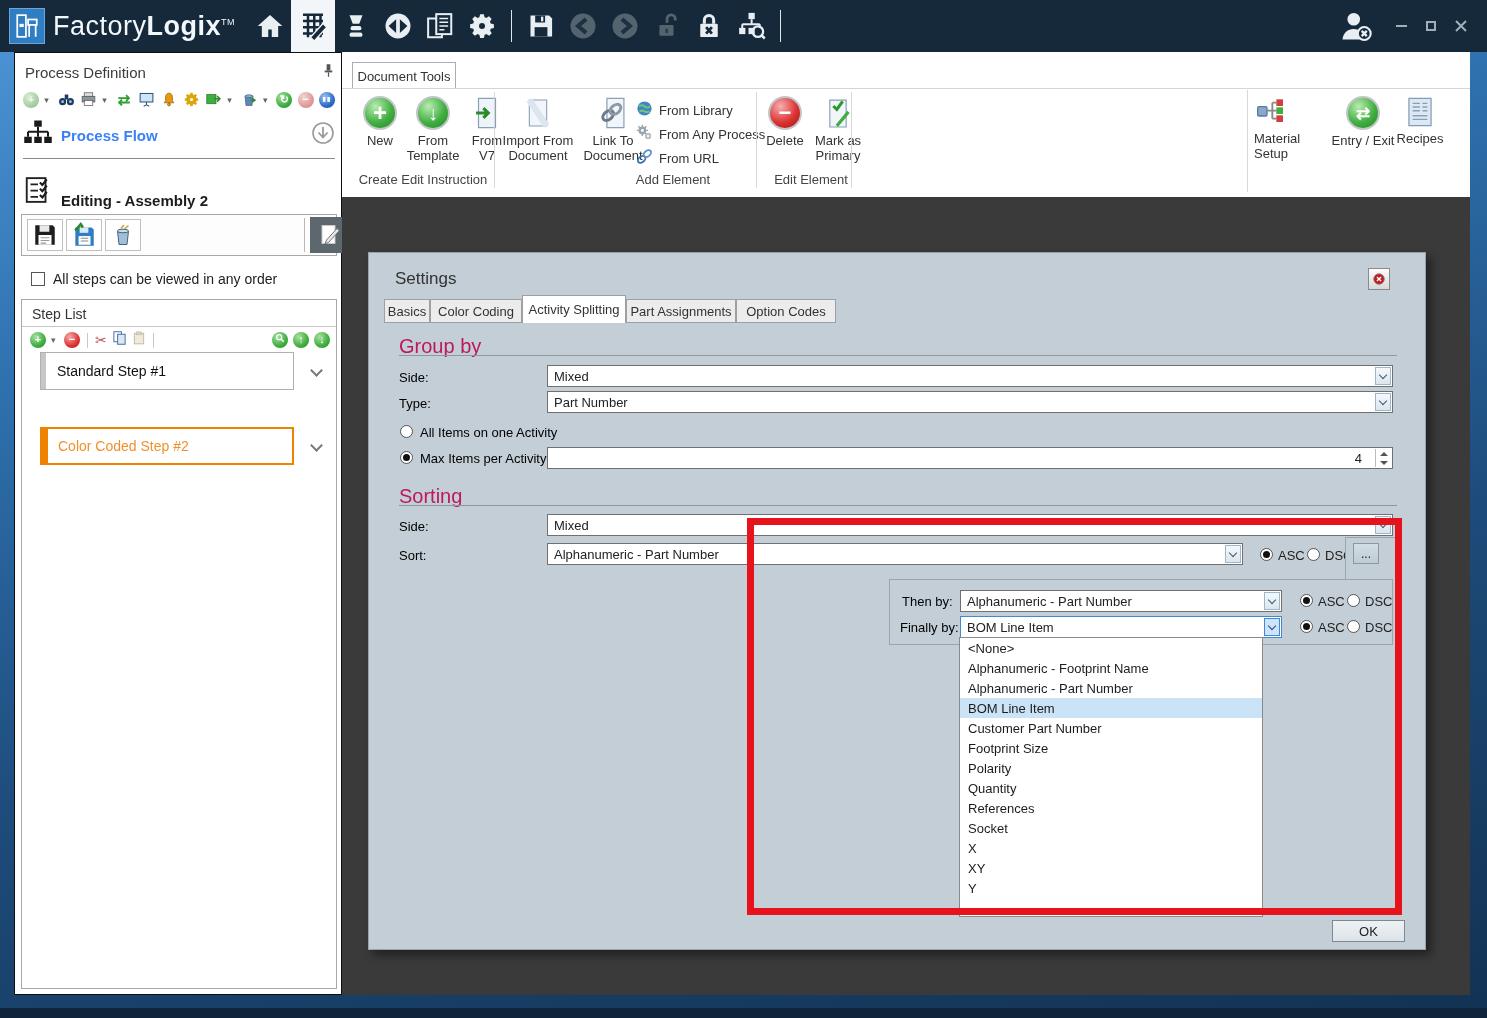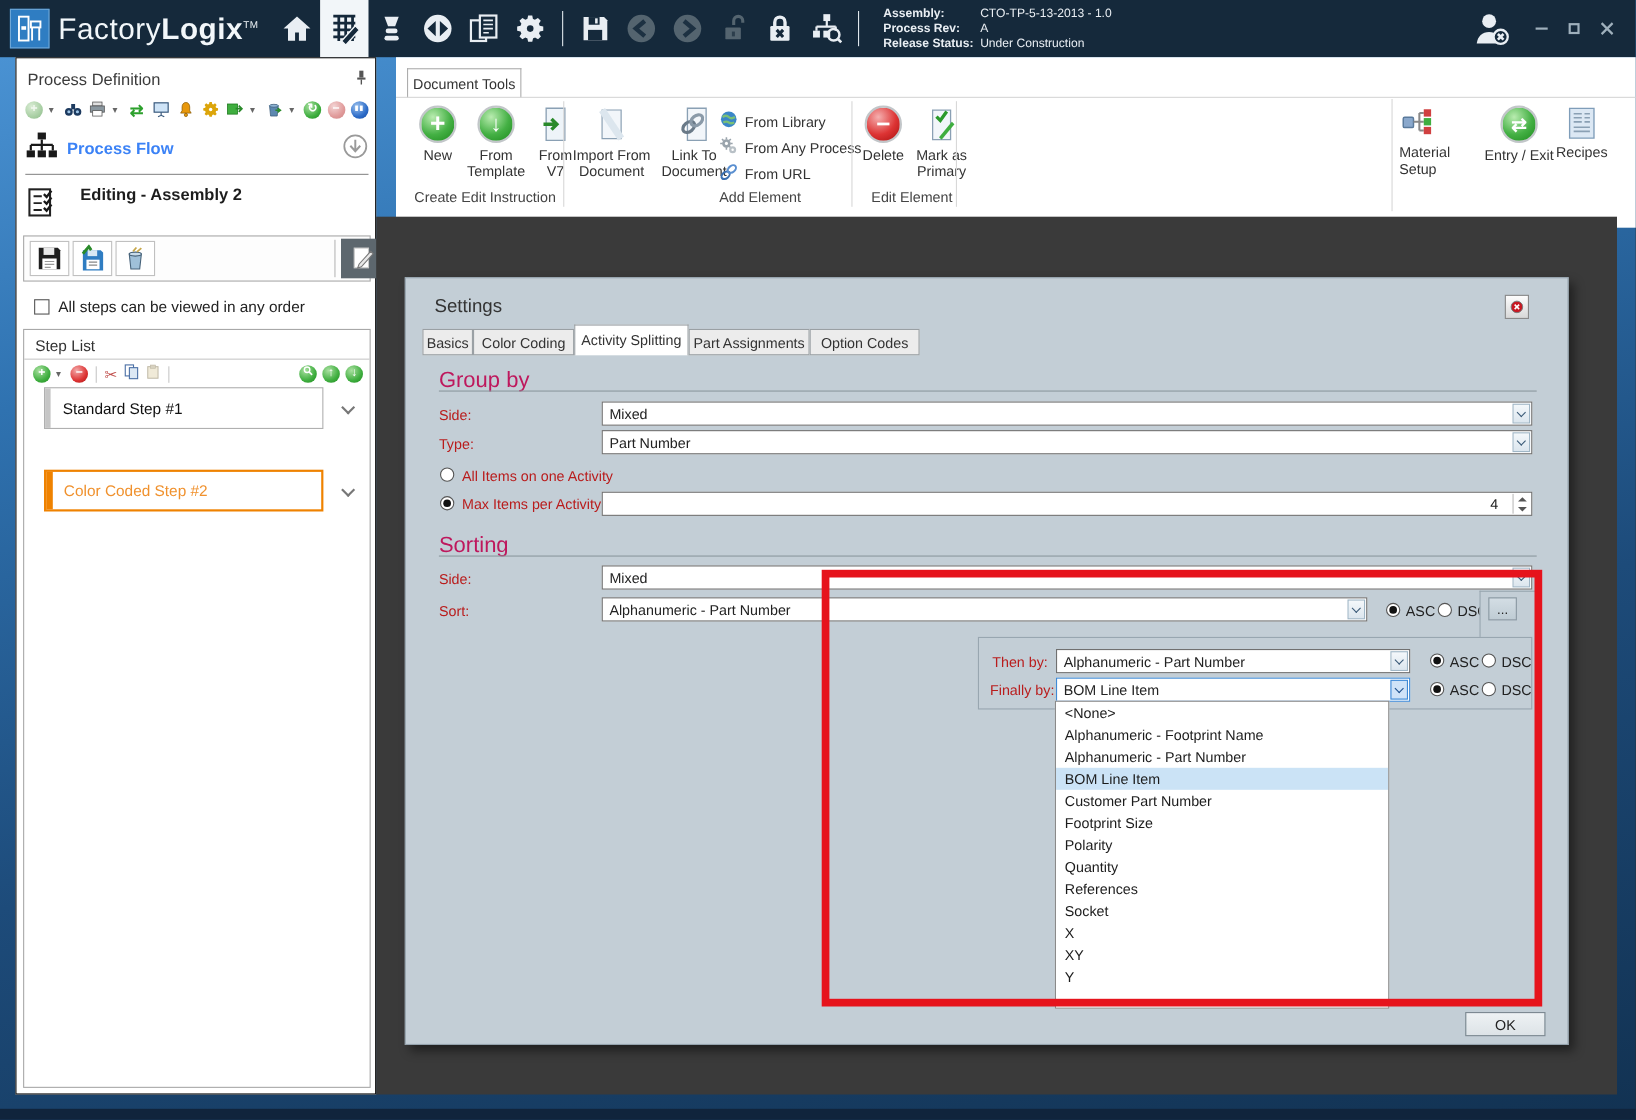--- a/index.html
+++ b/index.html
@@ -29,60 +29,60 @@
   .caret{color:#666;font-size:9px;width:8px}
   .mini-circ{width:16px;height:16px;border-radius:50%;color:#fff;font-size:11px;line-height:15px;text-align:center;font-weight:bold}
   .mc-green{background:radial-gradient(circle at 35% 30%,#a9e0a0,#3fae3f 60%,#1e8a1e)}
   .mc-green-dis{background:radial-gradient(circle at 35% 30%,#d9ecd4,#a9cfa4 60%,#8db98a);color:#f2f8f0}
   .mc-red{background:radial-gradient(circle at 35% 30%,#f3a9a9,#d33 60%,#a81414)}
   .mc-red-dis{background:radial-gradient(circle at 35% 30%,#f3d4d4,#e09a9a 60%,#cc8484)}
   .mc-blue{background:radial-gradient(circle at 35% 30%,#9cc2ee,#2d6cc8 60%,#1648a0)}
   #pf-row{left:8px;top:62px;width:312px;height:40px;display:flex;align-items:center;gap:8px}
   #pf-row .txt{font-size:15px;font-weight:bold;color:#3b82f6}
   #pf-hr{left:8px;top:105px;width:312px;height:1px;background:#8a8a8a}
-  #ed-row{left:8px;top:116px;width:312px;height:40px;display:flex;align-items:flex-start;gap:20px}
+  #ed-row{left:8px;top:116px;width:312px;height:40px;display:flex;align-items:flex-end;gap:8px}
   #ed-row .txt{font-size:15px;font-weight:bold;color:#1c1c1c}
   #sb-toolbox{left:6px;top:161px;width:316px;height:42px;border:1px solid #a8a8a8;background:#fdfdfd}
   .tbx-btn{position:absolute;top:4px;width:36px;height:32px;border:1px solid #c0c0c0;background:#fff;display:flex;align-items:center;justify-content:center}
   #tbx-sep{position:absolute;left:282px;top:3px;width:1px;height:34px;background:#b8b8b8}
   #tbx-edit{position:absolute;left:288px;top:2px;width:40px;height:36px;background:#5d6official;background:#5d676e;display:flex;align-items:center;justify-content:center}
   #sb-check{left:16px;top:218px;display:flex;align-items:center;gap:8px;font-size:14px;color:#222}
   .checkbox{width:14px;height:14px;border:1px solid #555;background:#fff}
   #steplist{left:6px;top:246px;width:316px;height:690px;border:1px solid #a8a8a8;background:#fff}
   #sl-title{left:10px;top:6px;font-size:14px;color:#333}
   #sl-hr{left:0;top:26px;width:314px;height:1px;background:#c8c8c8}
   #sl-toolbar{left:8px;top:31px;width:300px;height:18px;display:flex;align-items:center;gap:5px}
   .sl-sep{width:1px;height:15px;background:#c8c8c8;margin:0 2px}
   .step{position:absolute;left:18px;width:254px;height:38px;background:#fff;display:flex;align-items:center}
   .step .acc{position:absolute;left:0;top:0;bottom:0;width:5px}
   .step .lab{margin-left:16px;font-size:14px}
   .step-chev{position:absolute;width:12px;height:8px}
   .chev{display:block;width:9px;height:9px;border-right:2px solid #777;border-bottom:2px solid #777;transform:rotate(45deg)}
   
-  #ribbon{left:360px;top:52px;width:1128px;height:155px;background:#fff;color:#333}
+  #ribbon{left:342px;top:52px;width:1128px;height:155px;background:#fff;color:#333}
   #doc-tab{left:10px;top:10px;width:104px;height:27px;border:1px solid #adadad;border-bottom:none;background:#fff;display:flex;align-items:center;justify-content:center;font-size:13px}
   #tabline{left:0;top:36px;width:1128px;height:1px;background:#d6d6d6}
   .rib-vsep{position:absolute;top:40px;width:1px;height:96px;background:#d8d8d8}
   .rb{position:absolute;text-align:center;font-size:13px;color:#333}
   .rb .ic{display:flex;align-items:center;justify-content:center;margin:0 auto 3px}
   .gloss{border-radius:50%;display:flex;align-items:center;justify-content:center;color:#fff;font-weight:bold;border:2px solid #c2c6c9}
   .g-green{background:radial-gradient(circle at 35% 28%,#b9ecb0,#44b044 55%,#1c8a1c)}
   .g-red{background:radial-gradient(circle at 35% 28%,#f5b0b0,#dd3434 55%,#a80f0f)}
   .rb-small{position:absolute;display:flex;align-items:center;gap:6px;font-size:13px;color:#333}
   .grp-label{position:absolute;top:120px;font-size:13px;color:#444;text-align:center}
   
   #maindark{left:342px;top:197px;width:1128px;height:798px;background:#3a3a3a}
   #dialog{left:368px;top:252px;width:1058px;height:698px;background:#c3ced6;border:1px solid #95a3ad;box-shadow:5px 5px 9px rgba(0,0,0,.45);color:#222}
   #dlg-title{left:26px;top:16px;font-size:17px;color:#333}
   #dlg-close{left:999px;top:15px;width:22px;height:22px;border:1px solid #8a8a8a;background:linear-gradient(#fdfdfd,#d8d8d8);display:flex;align-items:center;justify-content:center}
   .dlg-tab{position:absolute;top:46px;height:24px;background:#ececec;border:1px solid #9aa0a4;display:flex;align-items:center;justify-content:center;font-size:13px;color:#333}
   .dlg-tab.active{top:42px;height:28px;background:#fff;border-bottom:none}
   .sect-h{position:absolute;font-size:20px;color:#be185d}
   .sect-hr{position:absolute;height:1px;background:#8c979e}
-  .f-label{position:absolute;font-size:13px;color:#b91c1c}
+  .f-label{position:absolute;font-size:13px;color:#000000}
   .combo{position:absolute;height:22px;background:#fff;border:1px solid #707070;font-size:13px;display:flex;align-items:center;padding-left:6px}
   .combo .dd-btn{position:absolute;right:1px;top:1px;bottom:1px;width:16px;background:linear-gradient(#f4f8fb,#dce6ee);border:1px solid #9fb6c6;display:flex;align-items:center;justify-content:center}
   .combo .dd-btn .chev{width:6px;height:6px;border-color:#3a5a77;border-width:1.5px;margin-top:-3px}
   .combo.focus{border-color:#3f8ad6}
   .combo.focus .dd-btn{background:#cfe3f8;border-color:#3f8ad6}
   .radio{position:absolute;width:13px;height:13px;border:1px solid #555;border-radius:50%;background:#fff}
   .radio.sel::after{content:"";display:block;width:7px;height:7px;margin:2px;background:#111;border-radius:50%}
   #maxinput{position:absolute;left:178px;top:194px;width:846px;height:22px;background:#fff;border:1px solid #707070}
   #maxval{position:absolute;right:30px;top:3px;font-size:13px}
   #spinner{position:absolute;right:1px;top:1px;bottom:1px;width:16px;border-left:1px solid #bcbcbc;display:flex;flex-direction:column;align-items:center;justify-content:space-around}
@@ -192,34 +192,20 @@
           <rect x="10" y="1.5" width="5" height="5" fill="#e9eef3"></rect>
           <path d="M12.5 6.5v4M5 10.5h14M5 10.5v3M19 10.5v3" stroke="#e9eef3" stroke-width="1.6" fill="none"></path>
           <rect x="2.5" y="13.5" width="5" height="5" fill="#e9eef3"></rect>
           <rect x="10" y="13.5" width="5" height="5" fill="#e9eef3"></rect>
           <circle cx="17.5" cy="16.5" r="4.2" fill="none" stroke="#e9eef3" stroke-width="1.8"></circle>
           <path d="M20.6 19.6 23 22" stroke="#e9eef3" stroke-width="2"></path>
         </svg>
     </div>
     <div class="tb-sep"></div>
 
-    <div id="tb-info">
-      <div class="row">
-          <span class="lbl">Assembly:</span>
-          <span>CTO-TP-5-13-2013 - 1.0</span>
-        </div>
-      <div class="row">
-          <span class="lbl">Process Rev:</span>
-          <span>A</span>
-        </div>
-      <div class="row">
-          <span class="lbl">Release Status:</span>
-          <span>Under Construction</span>
-        </div>
-    </div>
 
     <div id="win-controls">
       <div class="tb-ic" style="width:46px">
         <svg width="36" height="36" viewBox="0 0 24 24">
             <circle cx="10.5" cy="7.5" r="4.2" fill="#e9eef3"></circle>
             <path d="M3 21c.5-4.5 3.4-7 7.5-7 4 0 6.9 2.5 7.4 7z" fill="#e9eef3"></path>
             <circle cx="17.5" cy="17" r="4.3" fill="#15293b" stroke="#e9eef3" stroke-width="1.4"></circle>
             <path d="M15.8 15.3l3.4 3.4M19.2 15.3l-3.4 3.4" stroke="#e9eef3" stroke-width="1.6"></path>
           </svg>
       </div>

